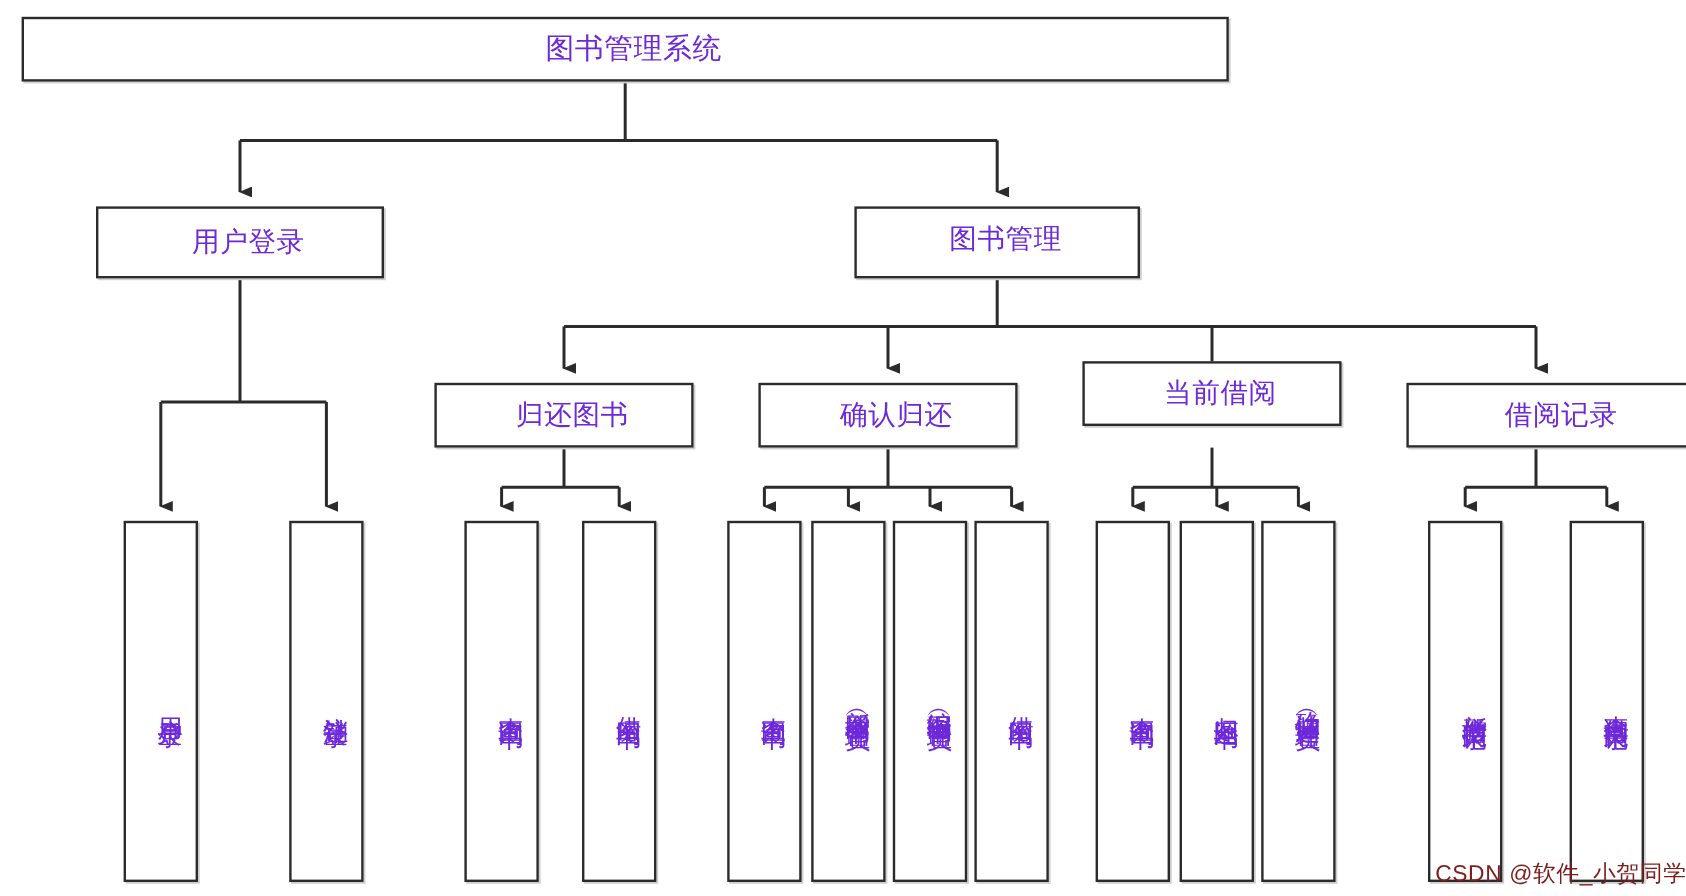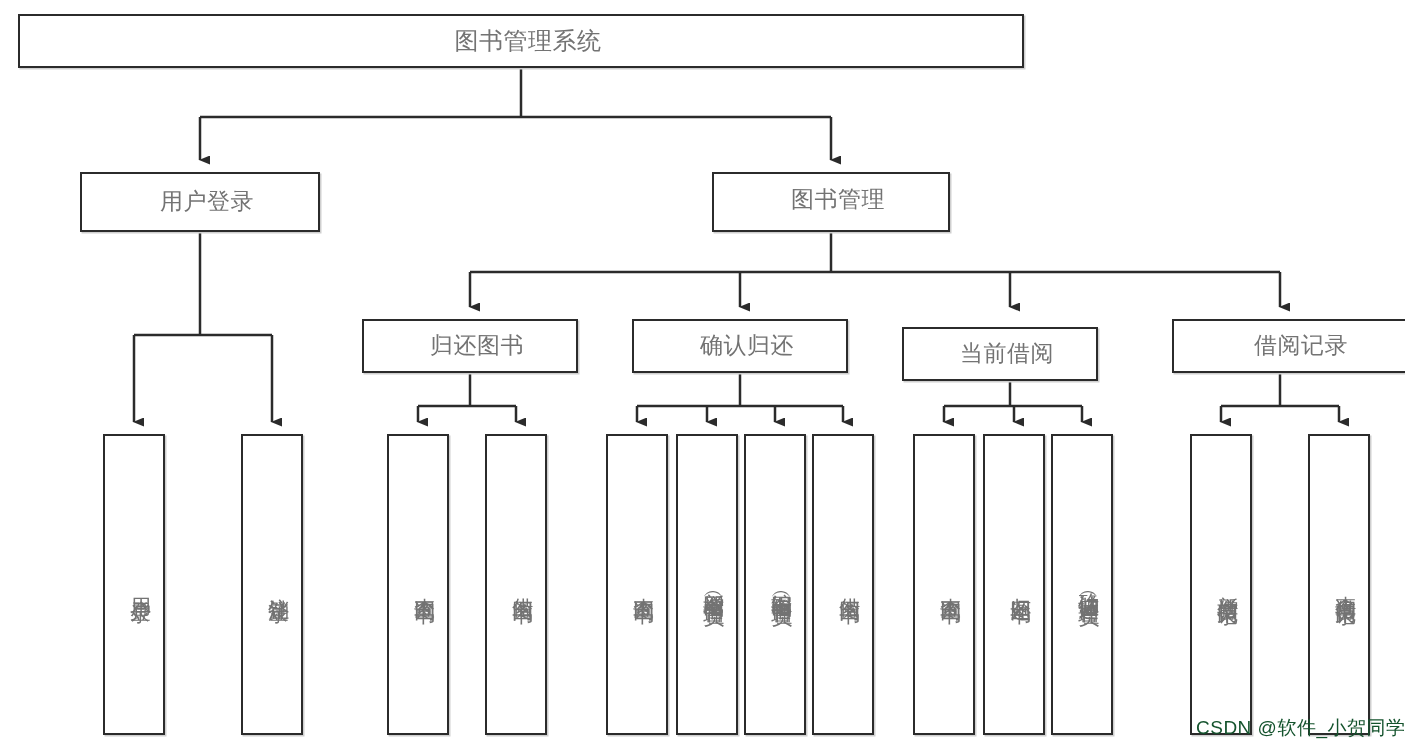--- a/index.html
+++ b/index.html
@@ -25,21 +25,21 @@
     height: 747px;
   }
   .node {
     position: absolute;
     box-sizing: border-box;
     border: 2px solid #2b2b2b;
     background: #ffffff;
     display: flex;
     align-items: center;
     justify-content: center;
-    color: #737373;
+    color: #6d28d9;
     box-shadow: 1.5px 1.5px 0 0 #cfcfcf;
     padding-left: 14px;
   }
   .node-label {
     display: block;
     text-align: center;
     line-height: 1.12;
     letter-spacing: 0.5px;
   }
   .node.horizontal .node-label {
@@ -119,21 +119,21 @@
       </div>
       <div class="node horizontal" style="left: 712px; top: 172px; width: 238px; height: 60px; font-family: Liberation Mono, monospace;">
         <span class="node-label">图书管理</span>
       </div>
       <div class="node horizontal" style="left: 362px; top: 319px; width: 216px; height: 54px;">
         <span class="node-label">归还图书</span>
       </div>
       <div class="node horizontal" style="left: 632px; top: 319px; width: 216px; height: 54px;">
         <span class="node-label">确认归还</span>
       </div>
-      <div class="node horizontal" style="left: 902px; top: 327px; width: 196px; height: 54px;">
+      <div class="node horizontal" style="left: 902px; top: 301px; width: 216px; height: 54px;">
         <span class="node-label">当前借阅</span>
       </div>
       <div class="node horizontal" style="left: 1172px; top: 319px; width: 244px; height: 54px;">
         <span class="node-label">借阅记录</span>
       </div>
       <div class="node vertical" style="left: 103px; top: 434px; width: 62px; height: 301px;">
         <span class="node-label">用户登录</span>
       </div>
       <div class="node vertical" style="left: 241px; top: 434px; width: 62px; height: 301px;">
         <span class="node-label">注销登录</span>
@@ -166,14 +166,14 @@
         <span class="node-label">确认归还（管理员）</span>
       </div>
       <div class="node vertical" style="left: 1190px; top: 434px; width: 62px; height: 301px;">
         <span class="node-label">新增借阅记录</span>
       </div>
       <div class="node vertical" style="left: 1308px; top: 434px; width: 62px; height: 301px;">
         <span class="node-label">查询借阅记录</span>
       </div>
     </div>
 
-  <div class="watermark" style="left: 1196px; top: 715px; color: #14532d;">CSDN @软件_小贺同学</div>
+  <div class="watermark" style="left: 1196px; top: 715px; color: #7f1d1d;">CSDN @软件_小贺同学</div>
 </div>
 
 </body></html>

